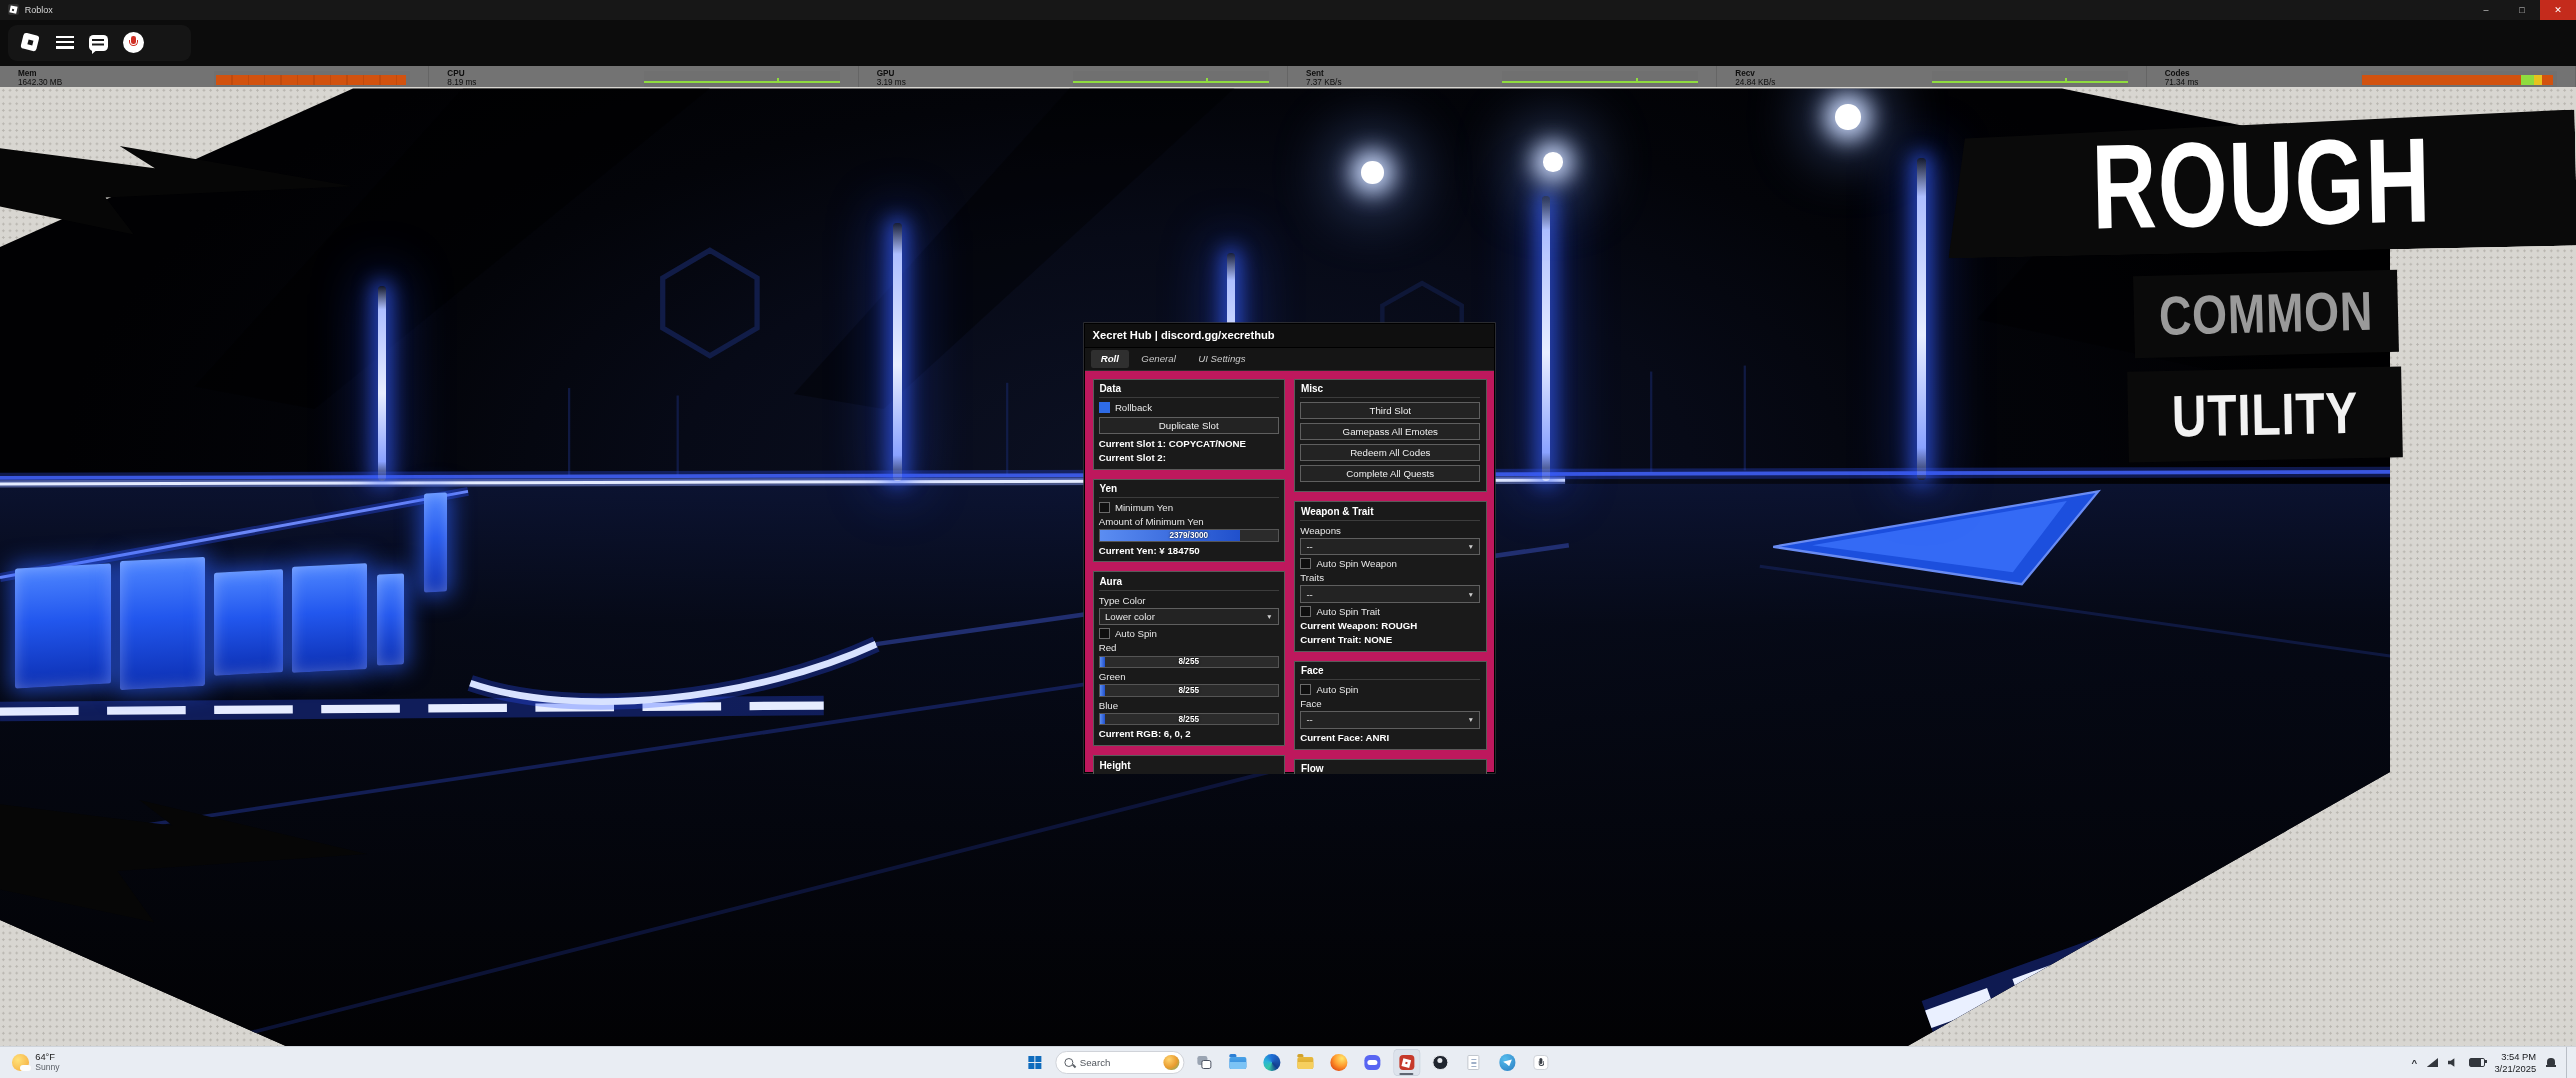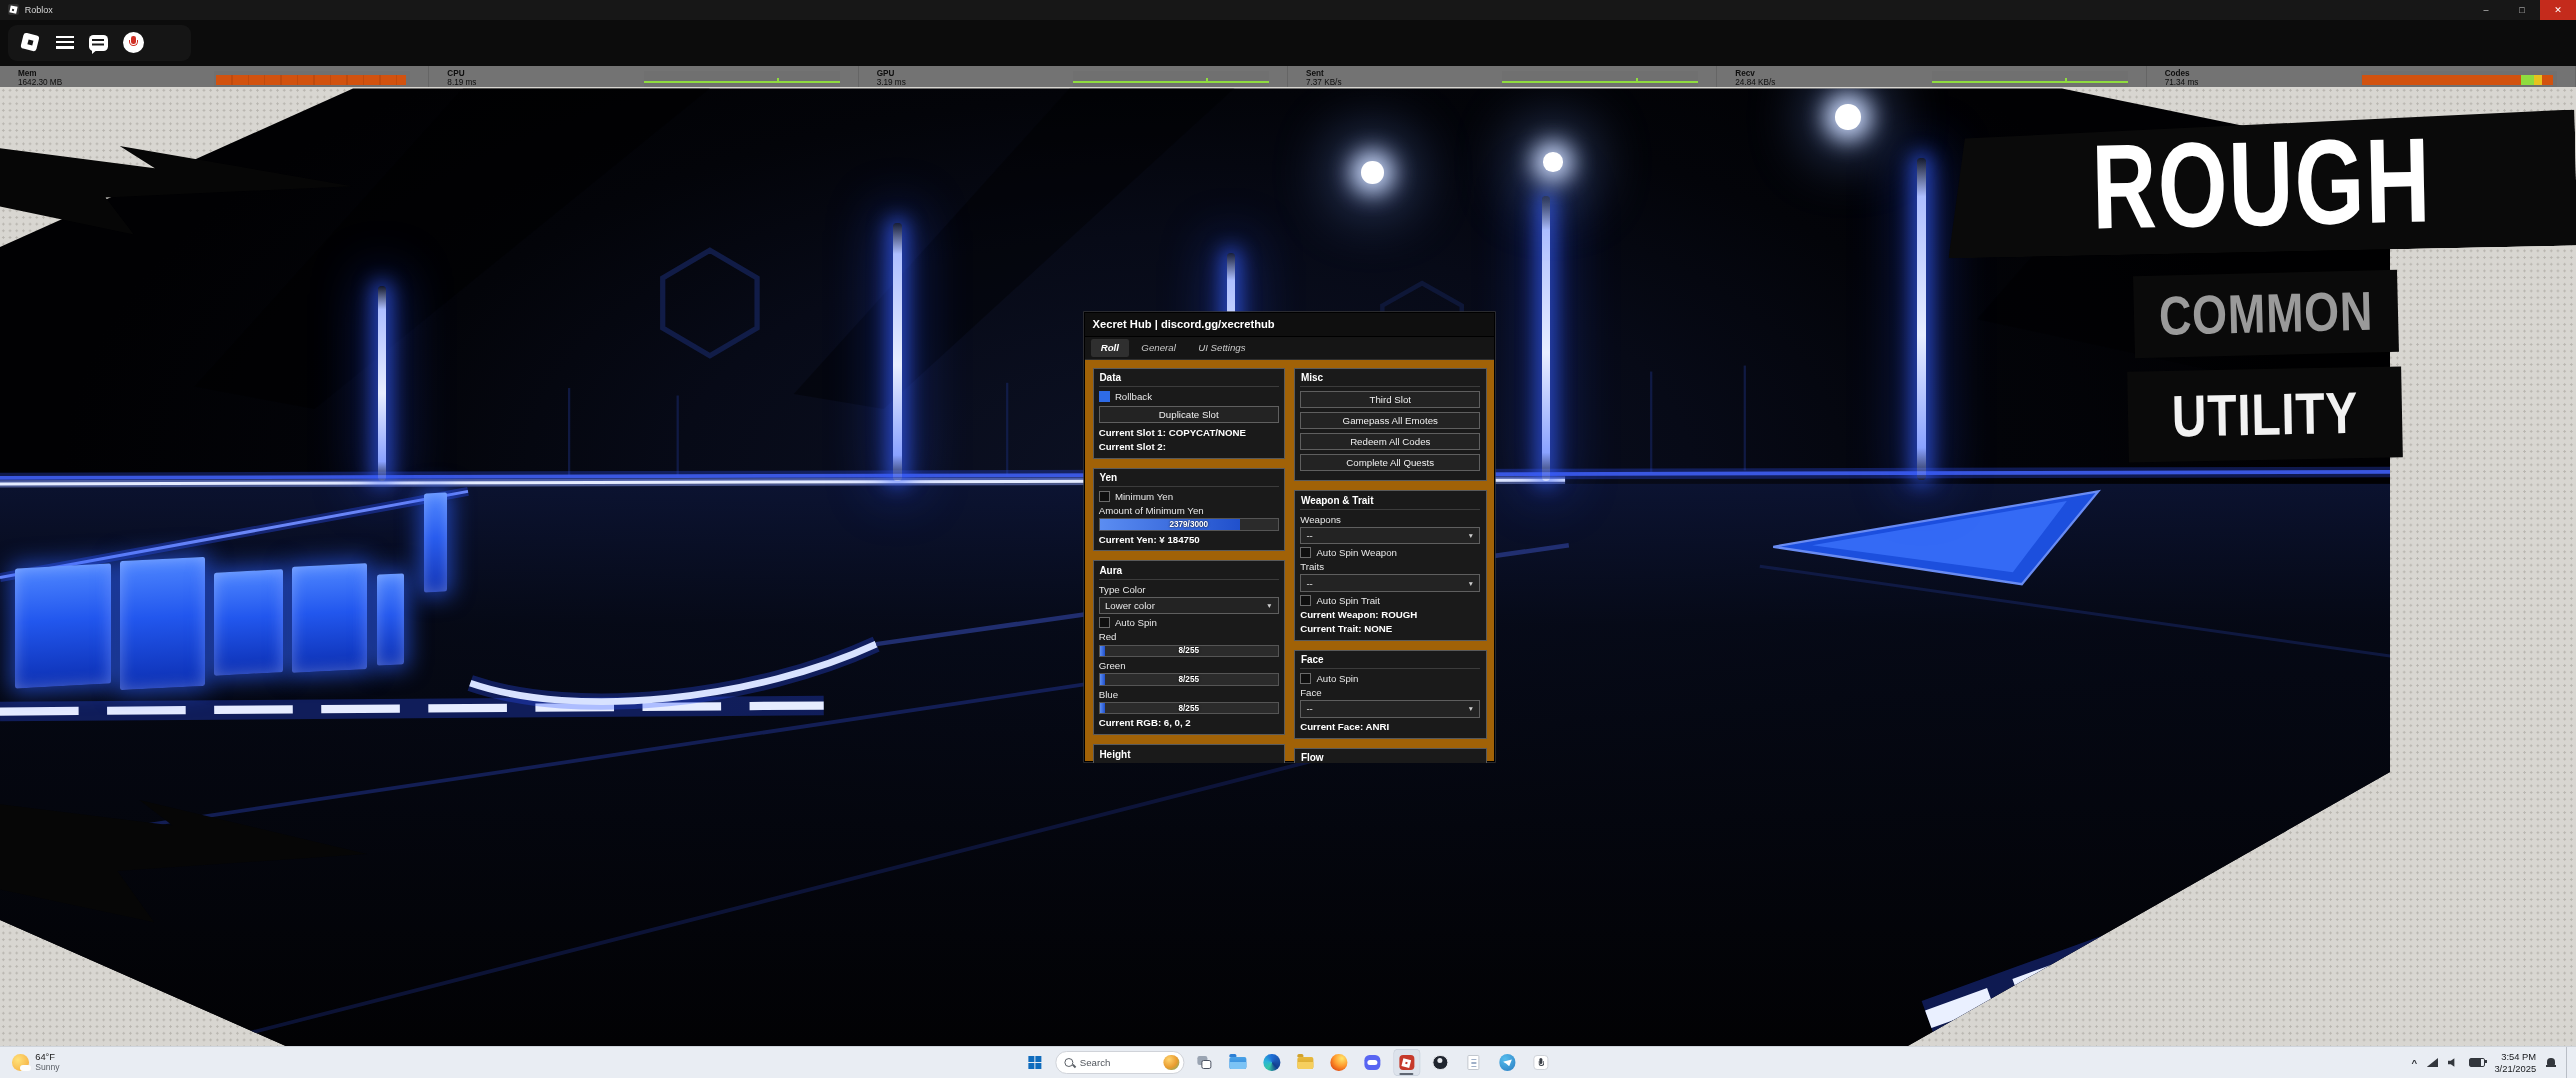--- a/index.html
+++ b/index.html
@@ -56,21 +56,21 @@
   .bolt-bottom{left:0;top:696px;width:367px;height:142px;clip-path:polygon(0 15%,47% 30%,38% 12%,100% 50%,32% 62%,42% 98%,0 75%);}
   .banner{position:absolute;background:#0a0a0a;display:flex;align-items:center;justify-content:center;}
   .banner-rough{left:1947px;top:28.5px;width:629px;height:136px;transform:rotate(-1.2deg);clip-path:polygon(3% 12%,100% 0%,100% 100%,0% 100%);}
   .banner-rough span{display:block;font-weight:bold;font-size:94px;letter-spacing:1.5px;color:#fff;transform:scaleY(1.28) scaleX(0.95);}
   .banner-common{left:2134px;top:186px;width:264px;height:82px;transform:rotate(-1.4deg);}
   .banner-common span{display:block;font-weight:bold;font-size:45px;letter-spacing:0.7px;color:#9a9a9a;transform:scaleY(1.22);}
   .banner-utility{left:2128px;top:282px;width:274px;height:91px;transform:rotate(-1.1deg);}
   .banner-utility span{display:block;font-weight:bold;font-size:48px;letter-spacing:0.7px;color:#f2f2f2;transform:scaleY(1.22);}
 
   
-  .hub{position:absolute;left:1084px;top:312px;width:409px;height:448px;background:#a16207;border:0.7px solid #000;box-shadow:0 0 0 0.7px #3a3a3a;z-index:30;color:#fff;}
+  .hub{position:absolute;left:1084px;top:323px;width:409px;height:448px;background:#be185d;border:0.7px solid #000;box-shadow:0 0 0 0.7px #3a3a3a;z-index:30;color:#fff;}
   .hub-title{height:22.5px;background:#0f0f0f;display:flex;align-items:center;padding:0 7.5px;font-weight:bold;font-size:11.2px;border-bottom:0.7px solid #000;}
   .hub-tabs{height:22.5px;display:flex;align-items:center;gap:3px;padding:0 6px;background:#151515;border-bottom:0.7px solid #2e2e2e;}
   .tab{padding:3.7px 9.7px;color:#c9c9c9;font-size:9.7px;font-style:italic;}
   .tab.active{background:#2f2f2f;color:#fff;font-weight:bold;border-radius:2.2px;}
   .hub-body{display:flex;gap:9px;padding:7.5px;height:403px;overflow:hidden;box-sizing:border-box;}
   .col{flex:1;display:flex;flex-direction:column;gap:9px;}
   .sec{border:0.7px solid #5a5a5a;background:#1a1a1a;padding:3px 5.2px 5.2px;}
   .sec-h{font-weight:bold;font-size:10px;padding:0.7px 0.7px 3px;border-bottom:0.7px solid #3c3c3c;margin-bottom:3.7px;}
   .row{display:flex;align-items:center;gap:5.2px;margin:3px 0;}
   .cb{width:9px;height:9px;border:0.7px solid #6a6a6a;background:#0f0f0f;flex:0 0 auto;}

